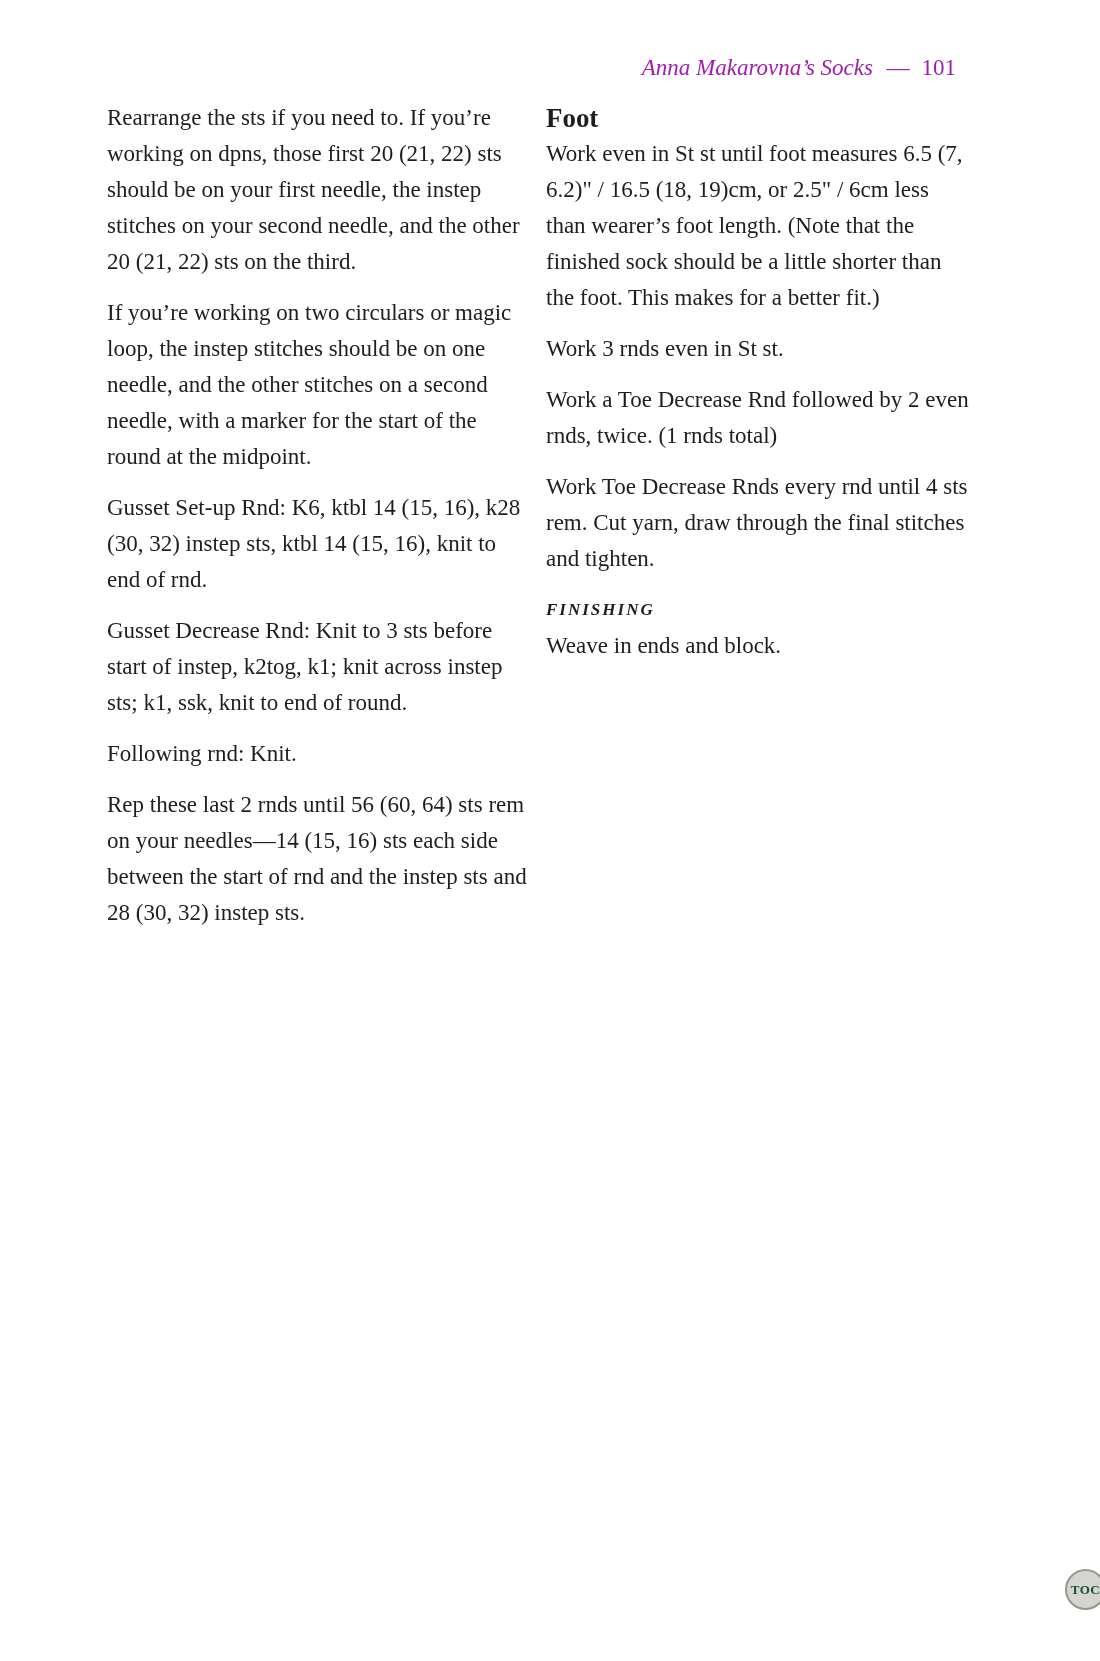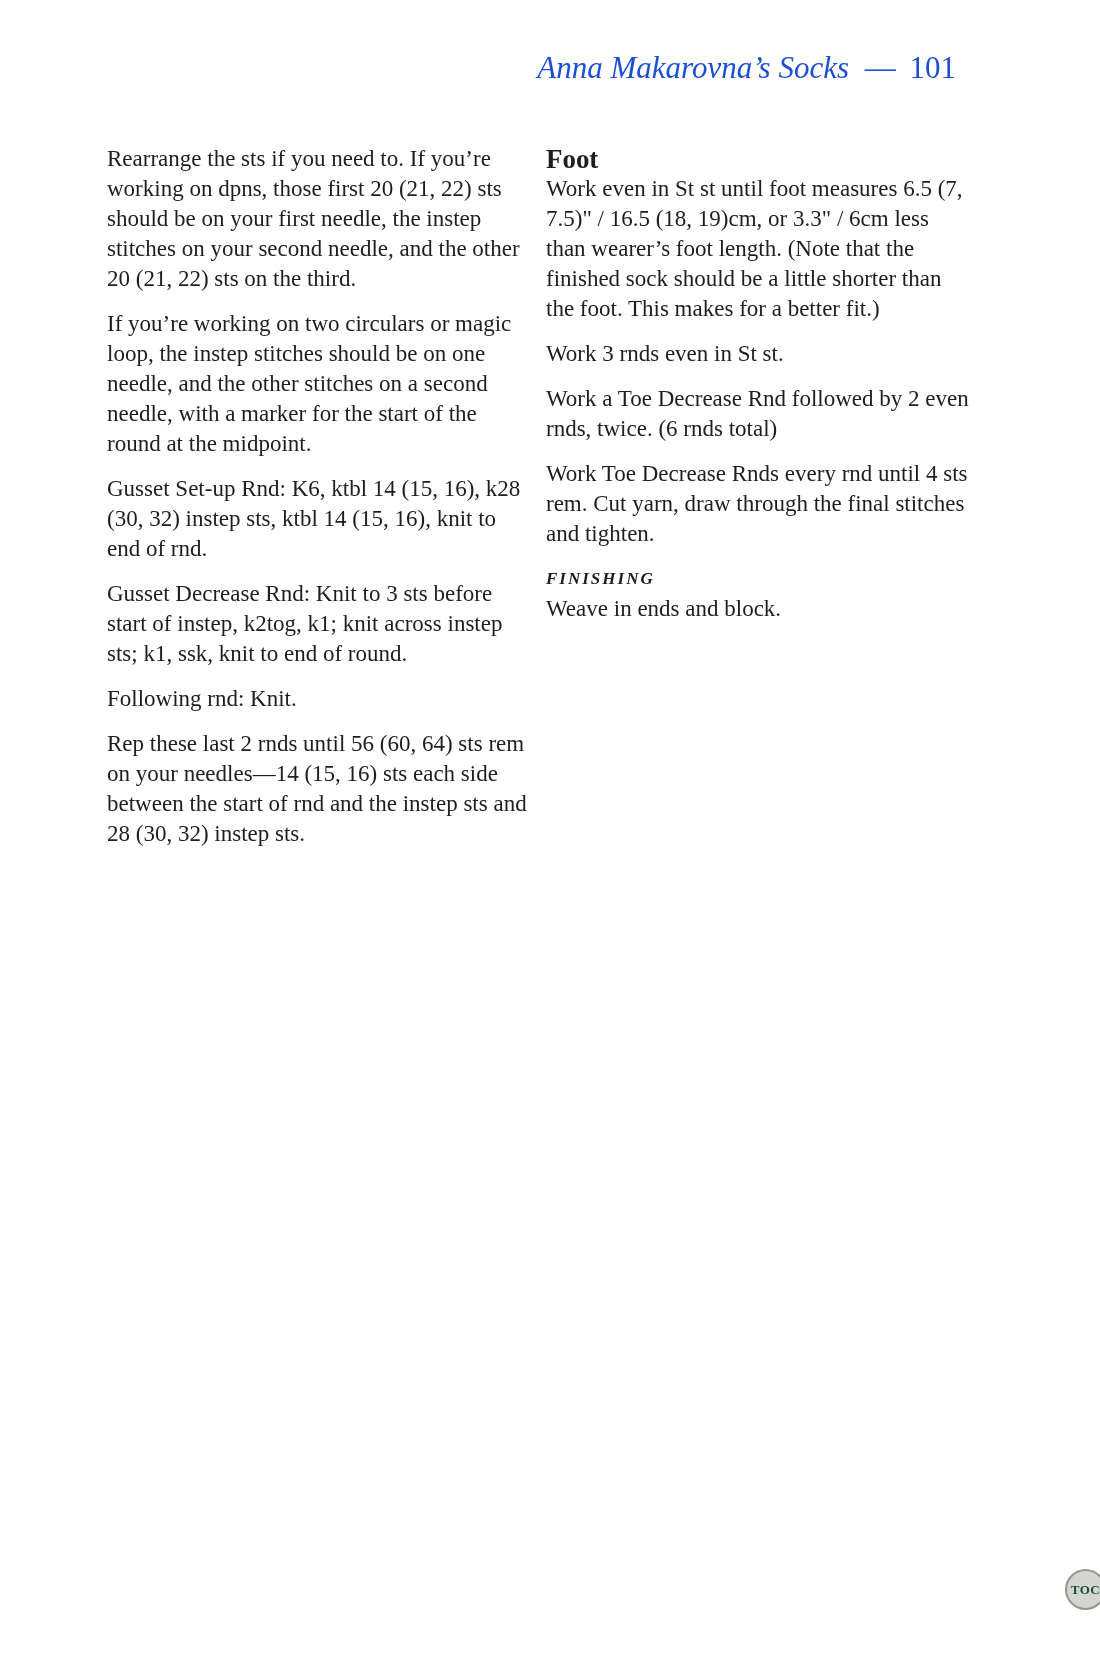--- a/index.html
+++ b/index.html
@@ -12,35 +12,35 @@
     font-family: "Liberation Serif", "DejaVu Serif", serif;
     color: #1e1e1e;
   }
   .page {
     position: absolute;
     inset: 0;
     padding: 52px 130px 0 107px;
   }
   .running-header {
     text-align: right;
-    font-size: 31px;
+    font-size: 23px;
     line-height: 32px;
     margin-bottom: 16px;
     padding-right: 14px;
-    color: #1d4ed8;
+    color: #a21caf;
   }
   .running-header .title { font-style: italic; }
   .running-header .sep { font-style: normal; margin: 0 6px 0 8px; }
   .running-header .pagenum { font-style: normal; }
   .content {
     display: flex;
     gap: 16px;
     align-items: flex-start;
   }
-  .col { font-size: 23px; line-height: 30px; margin-top: 44px; }
+  .col { font-size: 23px; line-height: 36px; }
   .col.left  { width: 423px; flex: none; }
   .col.right { width: 424px; flex: none; }
   .para { margin: 0 0 15px 0; }
   .para:last-child { margin-bottom: 0; }
   .sec-heading {
     font-weight: bold;
     margin: 0;
   }
   .fin-heading {
     font-style: italic;
@@ -86,23 +86,23 @@
       <p class="para">Rearrange the sts if you need to. If you’re working on dpns, those first 20 (21, 22) sts should be on your first needle, the instep stitches on your second needle, and the other 20 (21, 22) sts on the third.</p>
       <p class="para">If you’re working on two circulars or magic loop, the instep stitches should be on one needle, and the other stitches on a second needle, with a marker for the start of the round at the midpoint.</p>
       <p class="para">Gusset Set-up Rnd: K6, ktbl 14 (15, 16), k28 (30, 32) instep sts, ktbl 14 (15, 16), knit to end of rnd.</p>
       <p class="para">Gusset Decrease Rnd: Knit to 3 sts before start of instep, k2tog, k1; knit across instep sts; k1, ssk, knit to end of round.</p>
       <p class="para">Following rnd: Knit.</p>
       <p class="para">Rep these last 2 rnds until 56 (60, 64) sts rem on your needles—14 (15, 16) sts each side between the start of rnd and the instep sts and 28 (30, 32) instep sts.</p>
     </div>
 
     <div class="col right">
       <h3 class="sec-heading">Foot</h3>
-      <p class="para">Work even in St st until foot measures 6.5 (7, 7.5)" / 16.5 (18, 19)cm, or 3.3" / 6cm less than wearer’s foot length. (Note that the finished sock should be a little shorter than the foot. This makes for a better fit.)</p>
+      <p class="para">Work even in St st until foot measures 6.5 (7, 6.2)" / 16.5 (18, 19)cm, or 2.5" / 6cm less than wearer’s foot length. (Note that the finished sock should be a little shorter than the foot. This makes for a better fit.)</p>
       <p class="para">Work 3 rnds even in St st.</p>
-      <p class="para">Work a Toe Decrease Rnd followed by 2 even rnds, twice. (6 rnds total)</p>
+      <p class="para">Work a Toe Decrease Rnd followed by 2 even rnds, twice. (1 rnds total)</p>
       <p class="para">Work Toe Decrease Rnds every rnd until 4 sts rem. Cut yarn, draw through the final stitches and tighten.</p>
       <h3 class="fin-heading">FINISHING</h3>
       <p class="para">Weave in ends and block.</p>
     </div>
 
   </div>
 
 </div>
 
 <div class="toc-button">

